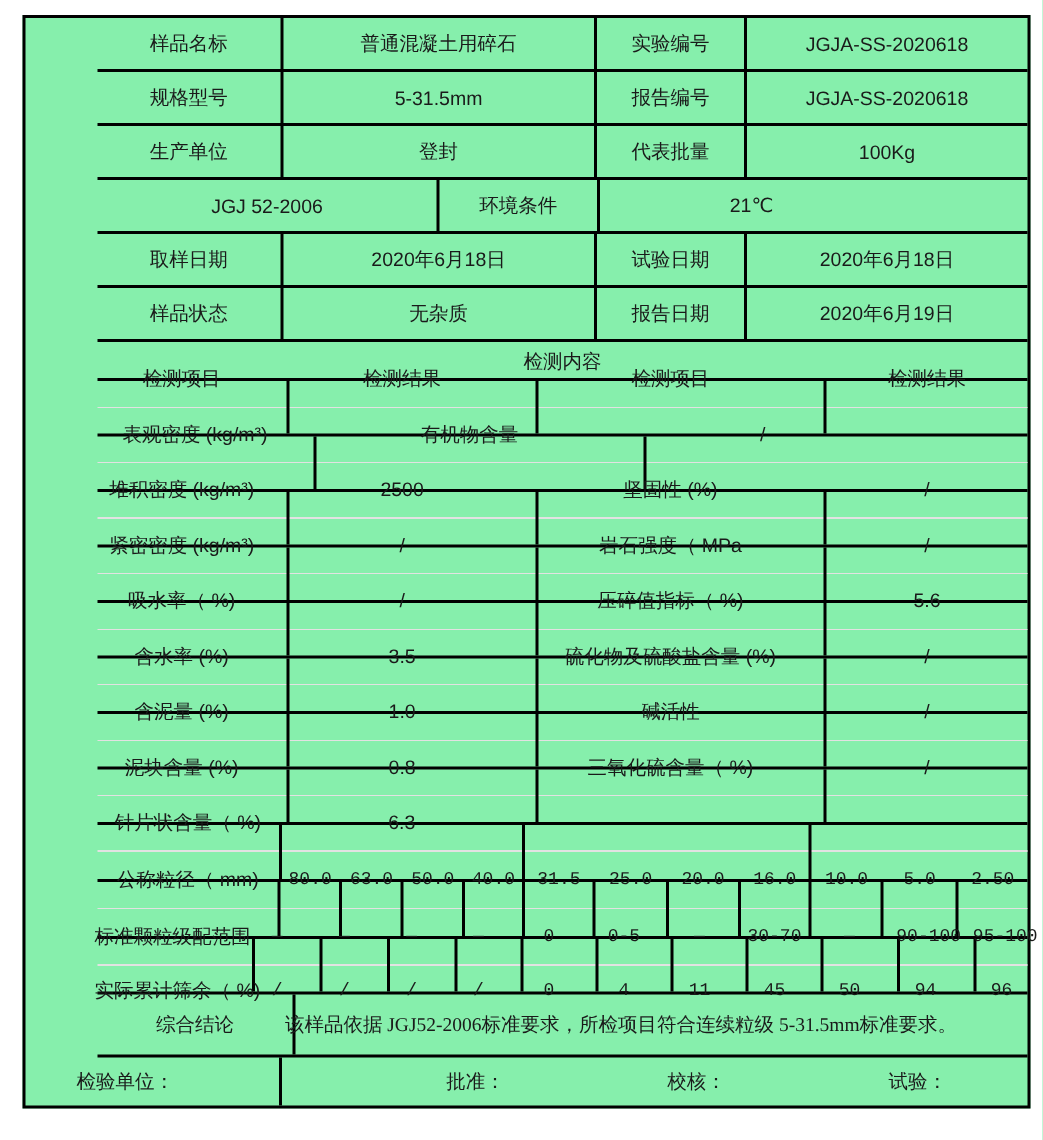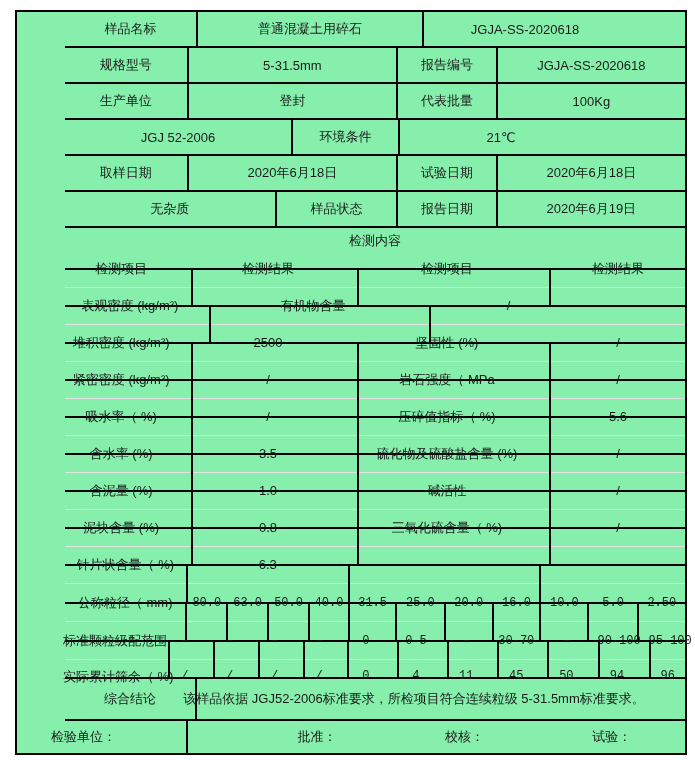--- a/index.html
+++ b/index.html
@@ -14,21 +14,21 @@
   .tbl {
     position: absolute; left: 15px; top: 10px;
     width: 672px; border: 2px solid #000; background: #86efac; padding-left: 48px;
   }
   
   .irow { display: flex; height: 36px; border-bottom: 2px solid #000; }
   .irow .c { display: flex; align-items: center; justify-content: center; font-size: 13px; white-space: nowrap; overflow: visible; }
   .irow .c + .c { border-left: 2px solid #000; }
   .iw1 { width: 131px; } .iw2 { width: 226px; } .iw3 { width: 107px; } .iw4 { width: 204px; }
   
-  .band { height: 40px; font-size: 13px; text-align: center; padding-top: 4px; }
+  .band { height: 24px; font-size: 13px; text-align: center; padding-top: 4px; }
   
   .srow { display: flex; border-top: 2px solid #000; position: relative;
           background-image: linear-gradient(to bottom, transparent 0, transparent 17px, #e2e2e2 17px, #e2e2e2 18px, transparent 18px); }
   .srow .c { position: relative; }
   .srow .c + .c { border-left: 2px solid #000; }
   .h37 { height: 37px; gap: 14px; } .h38 { height: 38px; }
   .st, .sb {
     position: absolute; left: -2px; right: -2px; text-align: center;
     white-space: nowrap; font-size: 13px; line-height: 1.15; z-index: 3;
   }
@@ -38,37 +38,38 @@
   
   .dw1 { width: 130px; } .dw2 { width: 175px; } .dw3 { width: 206px; } .dw4 { width: 157px; }
   
   .gl { width: 130px; }
   .w44 { width: 44px; } .w43 { width: 43px; } .w51 { width: 51px; }
   .w52 { width: 52px; } .w53 { width: 53px; }
   
   .crow { display: flex; height: 42px; border-top: 2px solid #000; }
   .crow .c { display: flex; align-items: center; justify-content: center; font-size: 13px; white-space: nowrap; }
   .crow .c + .c { border-left: 2px solid #000; }
-  .cw1 { width: 130px; } .cw2 { width: 436px; }
+  .cw1 { width: 130px; } .cw2 { width: 436px; font-family: Liberation Serif, serif; }
   
   .frow { display: flex; height: 34px; border-top: 2px solid #000; font-size: 13px; }
   .frow .cl { width: 130px; display: flex; align-items: center; overflow: visible; }
   .frow .cl span { white-space: nowrap; margin-left: -14px; }
   .frow .cr { width: 538px; border-left: 2px solid #000; display: flex; align-items: center; gap: 48px; }
   .frow .cr span { white-space: nowrap; }
   .sp-a { flex: 6.5; } .sp-b { flex: 1.3; } .sp-c { flex: 0.6; }
 </style>
 </head>
 <body>
 
 <div class="tbl">
 
   <div class="irow">
     <div class="c iw1">样品名标</div>
     <div class="c iw2">普通混凝土用碎石</div>
+    <div class="c iw3">实验编号</div>
     <div class="c iw4">JGJA-SS-2020618</div>
   </div>
   <div class="irow">
     <div class="c iw1">规格型号</div>
     <div class="c iw2">5-31.5mm</div>
     <div class="c iw3">报告编号</div>
     <div class="c iw4">JGJA-SS-2020618</div>
   </div>
   <div class="irow">
     <div class="c iw1">生产单位</div>
@@ -81,22 +82,22 @@
     <div class="c iw3">环境条件</div>
     <div class="c iw4">21℃</div>
   </div>
   <div class="irow">
     <div class="c iw1">取样日期</div>
     <div class="c iw2">2020年6月18日</div>
     <div class="c iw3">试验日期</div>
     <div class="c iw4">2020年6月18日</div>
   </div>
   <div class="irow">
+    <div class="c iw1">样品状态</div>
     <div class="c iw2">无杂质</div>
-    <div class="c iw1">样品状态</div>
     <div class="c iw3">报告日期</div>
     <div class="c iw4">2020年6月19日</div>
   </div>
 
   <div class="band">检测内容</div>
 
   <div class="srow h37">
     <div class="c dw1">
         <span class="st">检测项目</span>
       </div>

